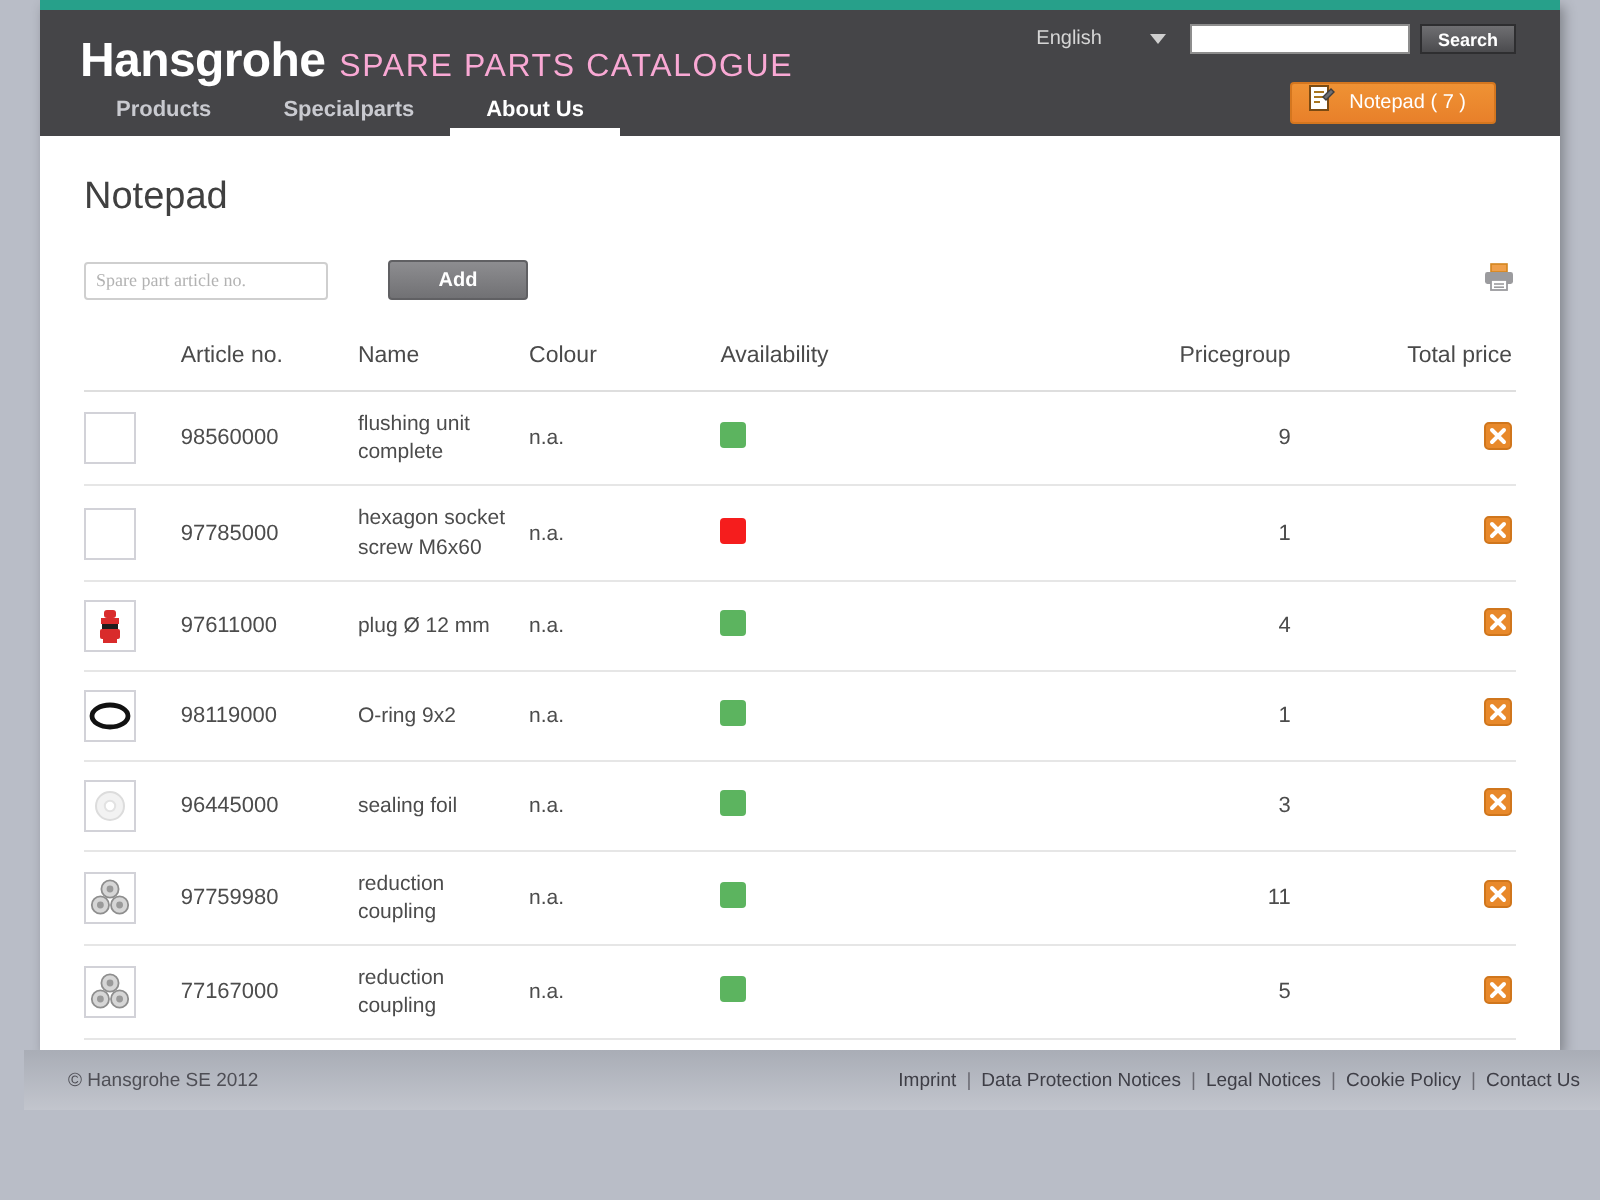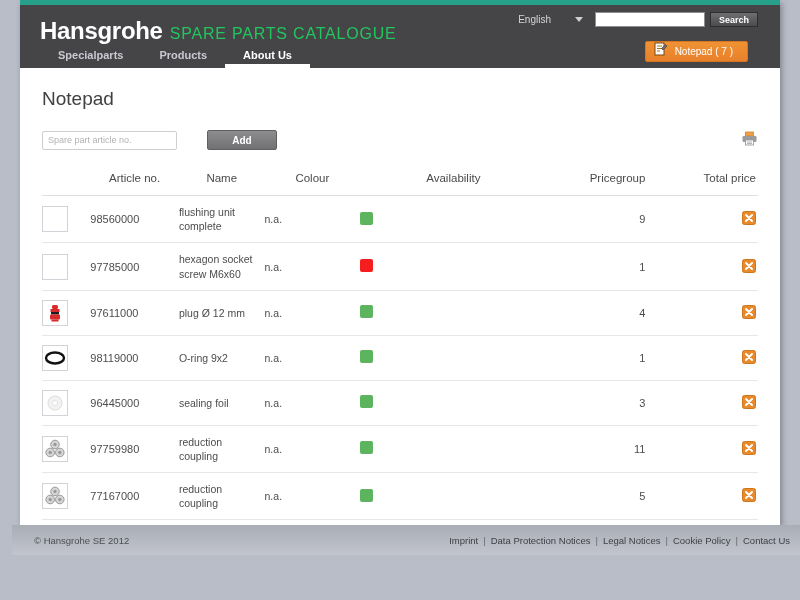--- a/index.html
+++ b/index.html
@@ -43,21 +43,21 @@
     white-space: nowrap;
   }
   .brand-name {
     font-size: 24px;
     font-weight: bold;
     color: #ffffff;
     letter-spacing: -0.3px;
   }
   .brand-sub {
     font-size: 16px;
-    color: #22c55e;
+    color: #f9a8d4;
     letter-spacing: 0.8px;
     margin-left: 7px;
   }
 
   
   .util {
     position: absolute;
     right: 22px;
     top: 7px;
     display: flex;
@@ -155,28 +155,28 @@
     margin-bottom: 20px;
   }
 
   .addbar {
     display: flex;
     align-items: center;
     margin-bottom: 22px;
     position: relative;
   }
   .article-input {
-    width: 135px;
+    width: 122px;
     height: 19px;
     border: 1px solid #cfcfcf;
     border-radius: 2px;
     font-size: 9px;
     color: #333;
     padding: 0 5px;
-    font-family: Liberation Sans, sans-serif;
+    font-family: Liberation Serif, serif;
   }
   .article-input::placeholder { color: #b2b2b2; }
   .add-btn {
     margin-left: 30px;
     width: 70px;
     height: 20px;
     background: linear-gradient(#8d8d90, #717174);
     border: 1px solid #606063;
     border-radius: 2px;
     color: #ffffff;
@@ -193,21 +193,21 @@
     cursor: pointer;
   }
 
   
   table { width: 100%; border-collapse: collapse; }
   thead th {
     font-size: 11.5px;
     font-weight: normal;
     color: #4a4a4a;
     padding: 0 0 11px 0;
-    text-align: center;
+    text-align: left;
     vertical-align: bottom;
   }
   thead tr { border-bottom: 1px solid #dedede; }
 
   th.c-thumb { width: 48px; }
   th.c-art   { width: 88px; }
   th.c-name  { width: 85px; }
   th.c-col   { width: 95px; }
   th.c-avail { width: 185px; }
   th.c-price { width: 120px; text-align: right; padding-right: 22px; }
@@ -289,22 +289,22 @@
     <div class="util">
       <div class="lang">
         <span class="lang-label">English</span>
         <span class="caret"></span>
       </div>
       <input class="search-input" type="text" placeholder="" style="">
       <button class="search-btn">Search</button>
     </div>
 
     <div class="nav">
+      <div class="nav-item">Products</div>
       <div class="nav-item">Specialparts</div>
-      <div class="nav-item">Products</div>
       <div class="nav-item active">About Us</div>
     </div>
 
     <div class="notepad-btn">
       <span>
         <svg width="14" height="15" viewBox="0 0 14 15">
           <rect x="1" y="1" width="9" height="12" fill="#ffffff" stroke="#7a4a12" stroke-width="1"></rect>
           <line x1="3" y1="4" x2="8" y2="4" stroke="#a8751f" stroke-width="1"></line>
           <line x1="3" y1="6.5" x2="8" y2="6.5" stroke="#a8751f" stroke-width="1"></line>
           <line x1="3" y1="9" x2="6" y2="9" stroke="#a8751f" stroke-width="1"></line>

